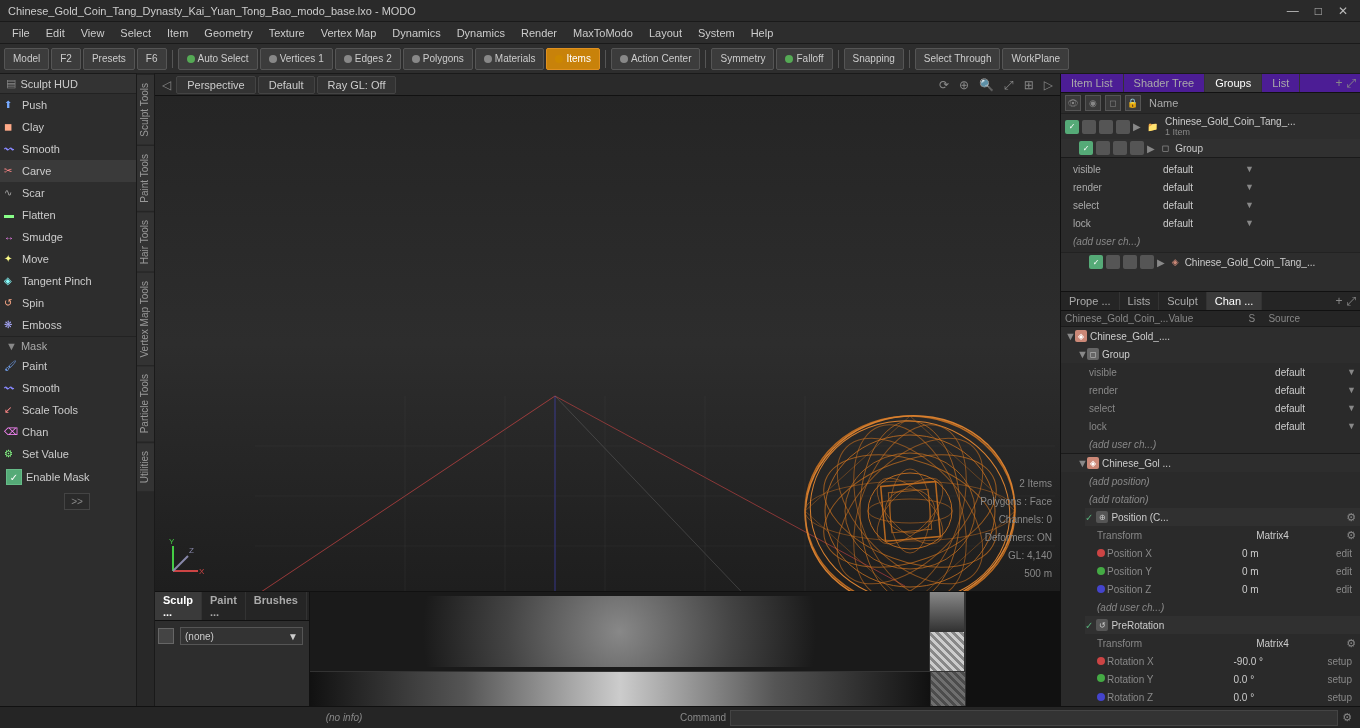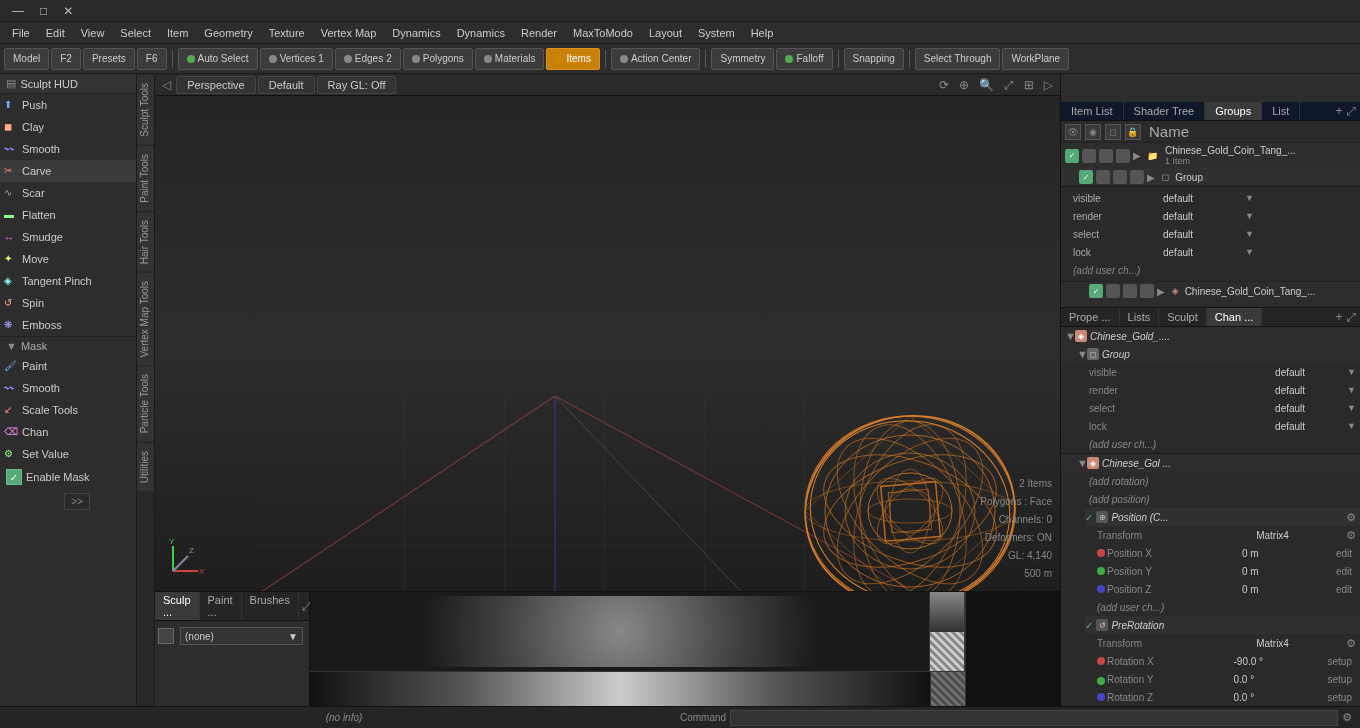--- a/index.html
+++ b/index.html
@@ -46,49 +46,49 @@
     #viewport { flex: 1; position: relative; background: #2a2a2a; overflow: hidden; }
     
     
     #viewport-info { position: absolute; bottom: 8px; right: 8px; text-align: right; color: #888; font-size: 10px; line-height: 18px; }
     #viewport-compass { position: absolute; bottom: 8px; left: 8px; }
     
     
     #bottom-area { display: flex; height: 115px; background: #2d2d2d; border-top: 1px solid #111; }
     #bottom-left { width: 155px; background: #2d2d2d; border-right: 1px solid #111; }
     #bottom-tabs { display: flex; background: #252525; border-bottom: 1px solid #111; }
-    .bottom-tab { padding: 2px 8px; color: #aaa; cursor: pointer; font-size: 11px; border-right: 1px solid #333; }
+    .bottom-tab { padding: 2px 8px; color: #aaa; cursor: pointer; font-size: 11px; border-right: 1px solid #333; font-weight: bold; }
     .bottom-tab.active { background: #3a3a3a; color: #fff; }
     #bottom-center { flex: 1; background: #1a1a1a; display: flex; flex-direction: column; }
     #bottom-center-content { flex: 1; display: flex; }
     .brush-preview-main { flex: 1; background: #1a1a1a; border-right: 1px solid #333; display: flex; align-items: center; justify-content: center; }
     .brush-preview-side { width: 35px; background: #111; border-right: 1px solid #333; }
     #bottom-right { width: 95px; background: #1a1a1a; }
     
     
     #statusbar { background: #252525; height: 22px; display: flex; align-items: center; padding: 0 8px; border-top: 1px solid #111; }
     #statusbar-info { color: #888; font-size: 10px; flex: 1; text-align: center; font-style: italic; }
     #statusbar-command { flex: 1; display: flex; align-items: center; gap: 4px; }
     .command-label { color: #888; font-size: 10px; }
     .command-input { flex: 1; background: #333; border: 1px solid #444; color: #ccc; padding: 1px 4px; font-size: 10px; height: 16px; }
     
     
     #right-panel { width: 300px; background: #2d2d2d; border-left: 1px solid #111; display: flex; flex-direction: column; }
-    #right-tabs { display: flex; background: #0f172a; border-bottom: 1px solid #111; margin-top: 28px; }
+    #right-tabs { display: flex; background: #4c1d95; border-bottom: 1px solid #111; }
     .right-tab { padding: 3px 10px; color: #aaa; cursor: pointer; font-size: 11px; border-right: 1px solid #333; }
     .right-tab.active { background: #3a3a3a; color: #fff; }
     .right-tab-controls { margin-left: auto; display: flex; align-items: center; gap: 4px; padding-right: 4px; }
     
     #groups-panel { flex: 1; display: flex; flex-direction: column; }
     #new-group-btn { background: #3a3a3a; border: 1px solid #555; color: #ccc; padding: 3px 10px; margin: 4px; cursor: pointer; font-size: 10px; text-align: left; }
     
     
     .groups-header { display: flex; align-items: center; background: #2a2a2a; padding: 2px 4px; border-bottom: 1px solid #222; gap: 4px; }
     .header-icon { width: 16px; height: 16px; background: #3a3a3a; border: 1px solid #555; cursor: pointer; display: flex; align-items: center; justify-content: center; font-size: 9px; color: #888; }
-    .col-name { flex: 1; color: #aaa; font-size: 15px; padding-left: 4px; }
+    .col-name { flex: 1; color: #aaa; font-size: 11px; padding-left: 4px; }
     
     
     .group-item { display: flex; align-items: center; padding: 2px 4px; gap: 3px; cursor: pointer; }
     .item-vis { width: 14px; height: 14px; background: #555; border-radius: 2px; display: flex; align-items: center; justify-content: center; cursor: pointer; }
     .item-name { flex: 1; color: #ccc; font-size: 10px; overflow: hidden; text-overflow: ellipsis; white-space: nowrap; }
     
     
     #props-panel { border-top: 1px solid #111; }
     #props-tabs { display: flex; background: #252525; border-bottom: 1px solid #111; }
     .props-tab { padding: 3px 8px; color: #aaa; cursor: pointer; font-size: 11px; border-right: 1px solid #333; }
@@ -97,21 +97,21 @@
     
     .prop-row { display: flex; align-items: center; padding: 1px 4px; min-height: 18px; }
     .prop-label { flex: 0 0 90px; color: #aaa; font-size: 10px; }
     .prop-value { flex: 0 0 80px; color: #ccc; font-size: 10px; }
     .prop-dropdown { display: flex; align-items: center; gap: 2px; }
     .prop-arrow { color: #888; font-size: 9px; }
     
     .tree-row { display: flex; align-items: center; padding: 1px 4px; min-height: 18px; cursor: pointer; }
     .tree-toggle { color: #888; width: 10px; text-align: center; }
     .tree-icon { width: 12px; height: 12px; background: #666; border-radius: 2px; display: inline-flex; align-items: center; justify-content: center; margin-right: 3px; font-size: 8px; }
-    .tree-name { flex: 1; color: #ccc; font-size: 10px; overflow: hidden; text-overflow: ellipsis; white-space: nowrap; font-style: italic; }
+    .tree-name { flex: 1; color: #ccc; font-size: 10px; overflow: hidden; text-overflow: ellipsis; white-space: nowrap; }
     
     .props-col-header { display: flex; background: #252525; padding: 2px 4px; border-bottom: 1px solid #1a1a1a; }
     .pcol-name { flex: 1; color: #888; font-size: 10px; }
     .pcol-value { flex: 0 0 80px; color: #888; font-size: 10px; }
     .pcol-s { flex: 0 0 20px; color: #888; font-size: 10px; }
     .pcol-source { flex: 1; color: #888; font-size: 10px; }
     .prop-edit-btn { background: none; border: none; color: #888; font-size: 10px; cursor: pointer; padding: 0 4px; }
     .prop-dot { width: 8px; height: 8px; border-radius: 50%; display: inline-block; margin-right: 2px; }
     .prop-dot.red { background: #c44; }
     .prop-dot.blue { background: #44c; }
@@ -136,20 +136,21 @@
     .brush-preview-canvas { 
       width: 90%; height: 90%;
       background: radial-gradient(circle at 50% 50%, #888 0%, #444 40%, #1a1a1a 70%);
       border-radius: 2px;
     }
   </style>
 </head>
 <body>
 
 <div id="titlebar">
+  <span>Chinese_Gold_Coin_Tang_Dynasty_Kai_Yuan_Tong_Bao_modo_base.lxo - MODO</span>
   <div id="titlebar-controls">
     <button class="title-btn">—</button>
     <button class="title-btn">□</button>
     <button class="title-btn">✕</button>
   </div>
 </div>
 
 <div id="menubar">
   <span class="menu-item">File</span>
   <span class="menu-item">Edit</span>
@@ -569,20 +570,26 @@
         <span class="props-tab">Prope ...</span>
         <span class="props-tab">Lists</span>
         <span class="props-tab">Sculpt</span>
         <span class="props-tab active">Chan ...</span>
         <div class="props-tab-controls">
           <span style="color:#888;cursor:pointer;font-size:12px">+</span>
           <span style="color:#888;cursor:pointer;font-size:12px">⤢</span>
         </div>
       </div>
 
+      <div class="props-col-header">
+        <span class="pcol-name">Chinese_Gold_Coin_...</span>
+        <span class="pcol-value">Value</span>
+        <span class="pcol-s">S</span>
+        <span class="pcol-source">Source</span>
+      </div>
 
       <div class="tree-row">
         <span class="tree-toggle">▼</span>
         <span class="tree-icon" style="background:#c87;color:#fff">◈</span>
         <span class="tree-name">Chinese_Gold_....</span>
       </div>
 
       <div class="tree-row" style="padding-left:16px;">
         <span class="tree-toggle">▼</span>
         <span class="tree-icon" style="background:#666">◻</span>
@@ -624,24 +631,24 @@
       </div>
 
       <div class="tree-row" style="padding-left:16px;">
         <span class="tree-toggle">▼</span>
         <span class="tree-icon" style="background:#c87;color:#fff">◈</span>
         <span class="tree-name">Chinese_Gol ...</span>
       </div>
 
       <div style="padding-left:24px;background:#2a2a2a;">
         <div class="prop-row">
+          <span style="color:#888;font-size:10px;font-style:italic;flex:1">(add position)</span>
+        </div>
+        <div class="prop-row">
           <span style="color:#888;font-size:10px;font-style:italic;flex:1">(add rotation)</span>
-        </div>
-        <div class="prop-row">
-          <span style="color:#888;font-size:10px;font-style:italic;flex:1">(add position)</span>
         </div>
 
         <div class="tree-row" style="padding-left:0px;background:#303030;">
           <span style="color:#5a7;font-size:10px;margin-right:3px">✓</span>
           <span class="tree-icon" style="background:#555">⊕</span>
           <span class="tree-name">Position (C...</span>
           <span class="gear-icon">⚙</span>
         </div>
 
         <div class="prop-row">
@@ -699,21 +706,21 @@
         <div class="prop-row">
           <span style="flex:1;color:#888;font-size:10px;padding-left:8px;display:flex;align-items:center">
             <span class="prop-dot red"></span>
             <span>Rotation X</span>
           </span>
           <span style="flex:0 0 70px;color:#ccc;font-size:10px">-90.0 °</span>
           <span style="flex:0 0 20px"></span>
           <button class="prop-edit-btn">setup</button>
         </div>
         <div class="prop-row">
-          <span style="flex:1;color:#888;font-size:10px;padding-left:8px;display:flex;align-items:flex-end">
+          <span style="flex:1;color:#888;font-size:10px;padding-left:8px;display:flex;align-items:flex-start">
             <span class="prop-dot green"></span>
             <span>Rotation Y</span>
           </span>
           <span style="flex:0 0 70px;color:#ccc;font-size:10px">0.0 °</span>
           <span style="flex:0 0 20px"></span>
           <button class="prop-edit-btn">setup</button>
         </div>
         <div class="prop-row">
           <span style="flex:1;color:#888;font-size:10px;padding-left:8px;display:flex;align-items:center">
             <span class="prop-dot blue"></span>

